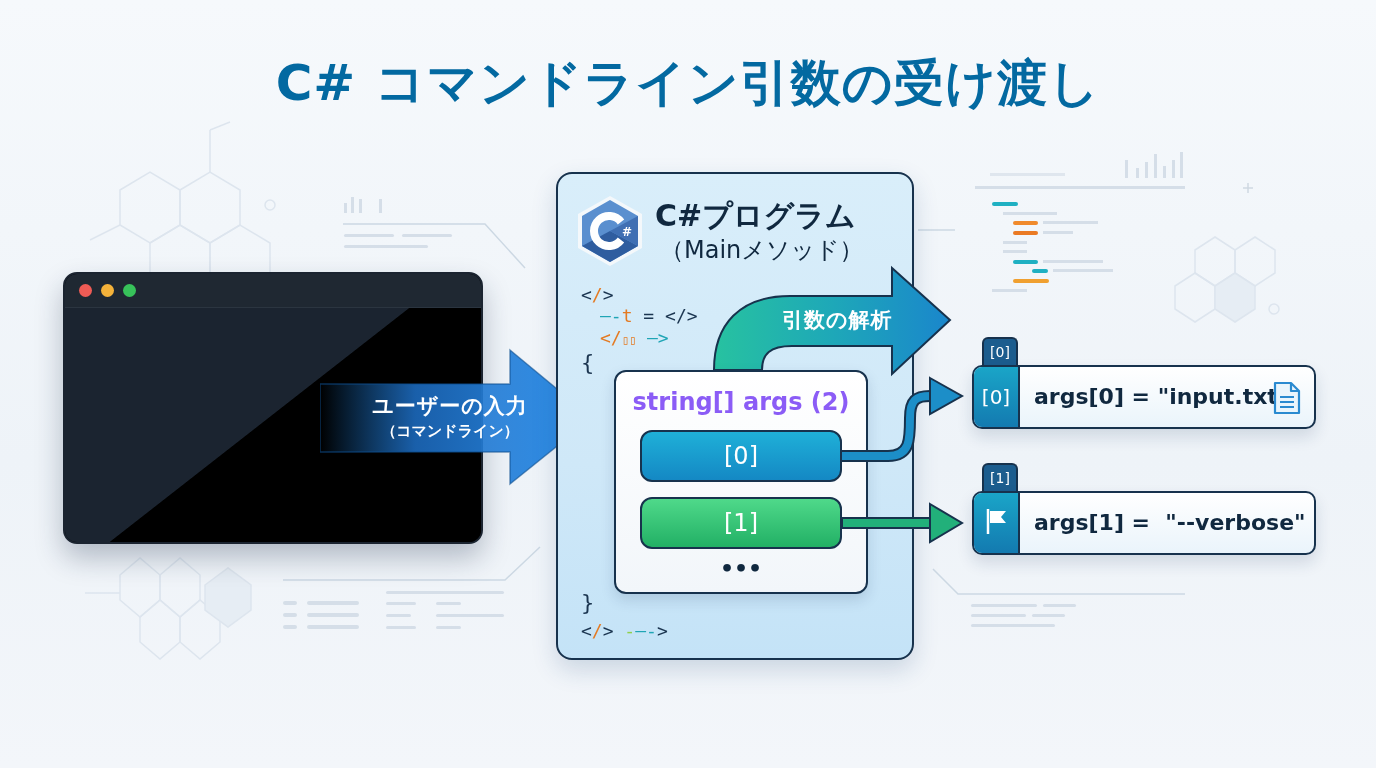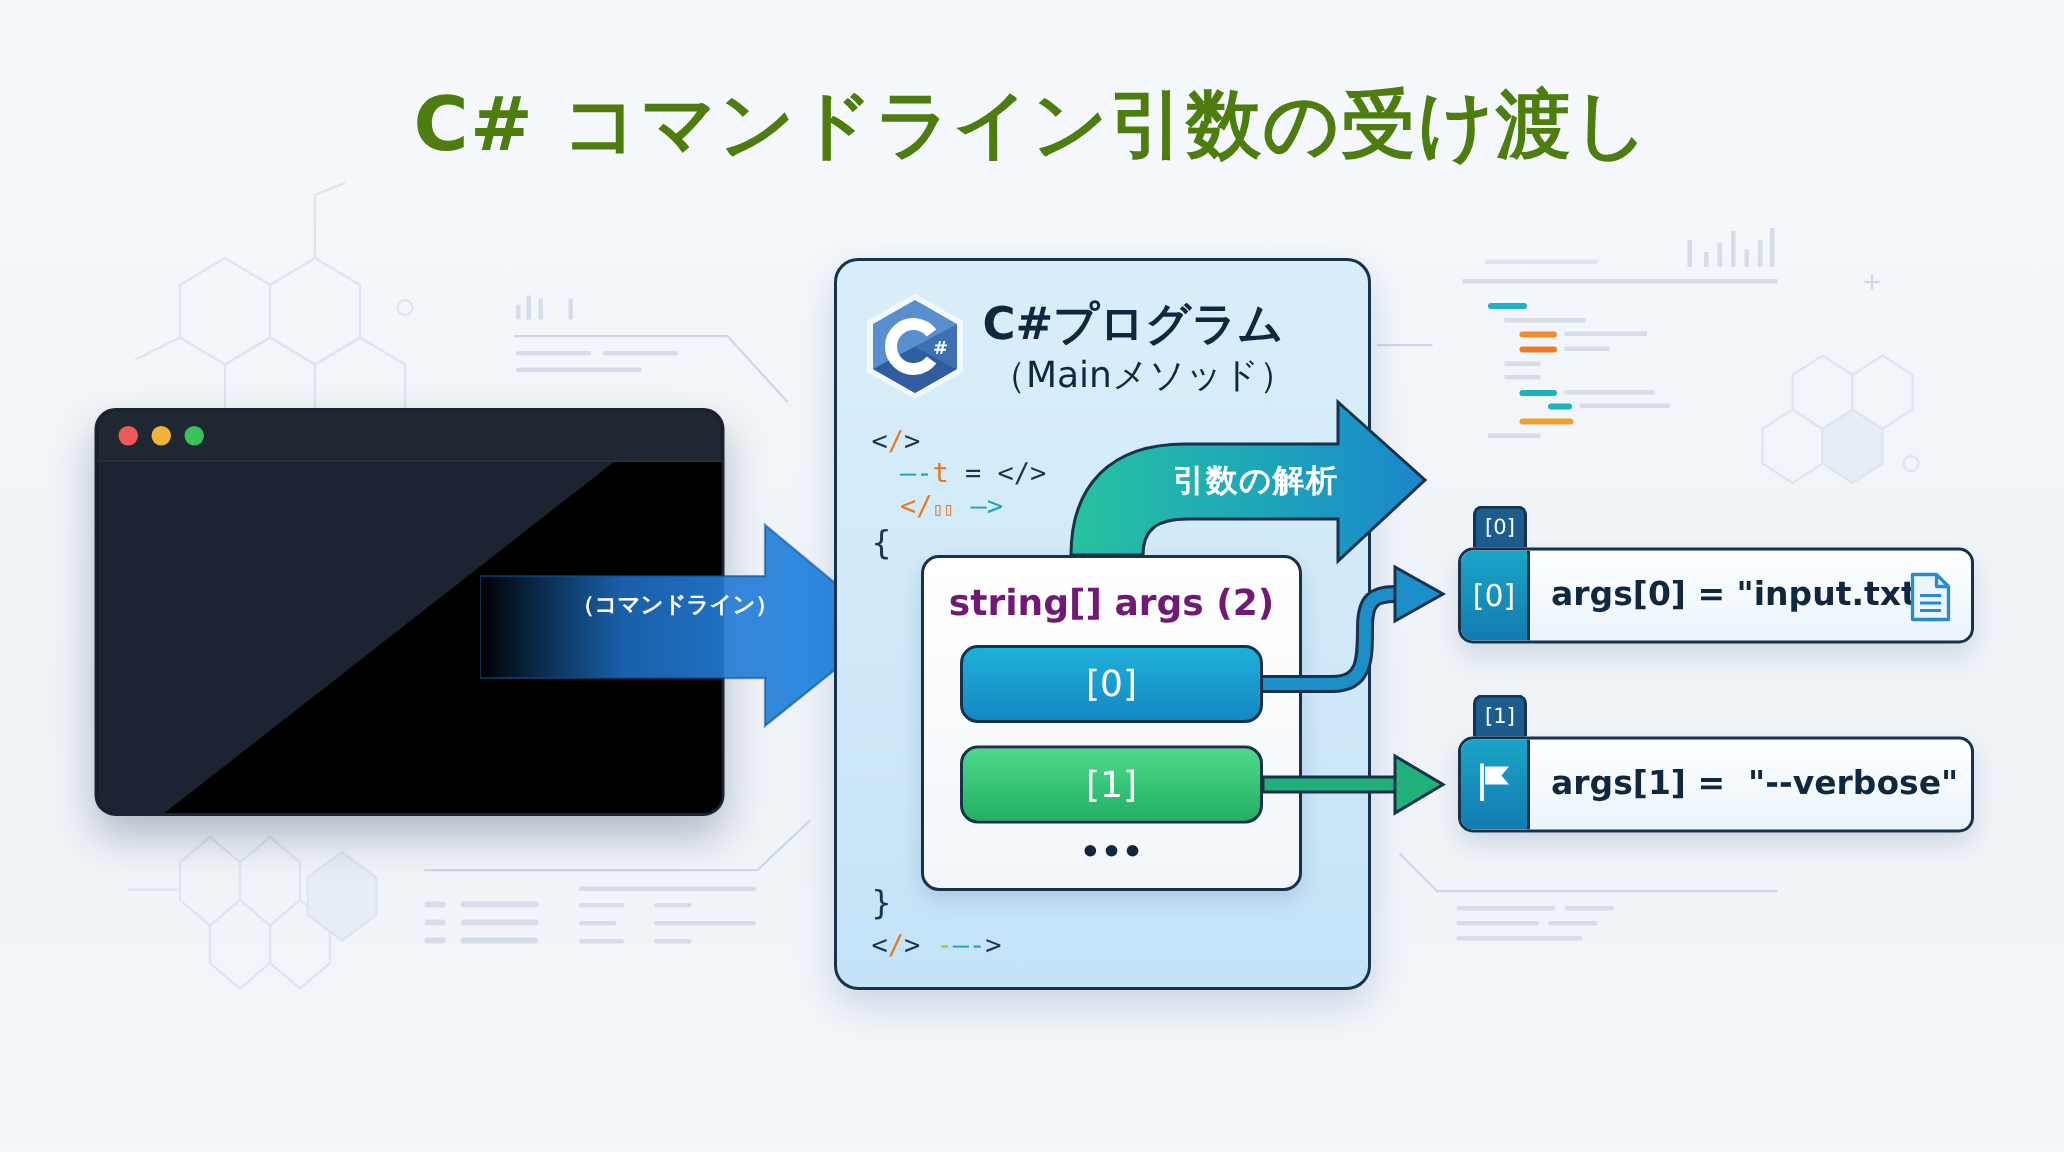--- a/index.html
+++ b/index.html
@@ -7,21 +7,21 @@
     body {
       font-family: "DejaVu Sans", "Liberation Sans", sans-serif;
       background: linear-gradient(180deg, #f6f9fc 0%, #eef3f8 60%, #f3f6fa 100%);
       position: relative;
       color: #0f2740;
     }
 
     
     .title {
       position: absolute; left: 0; top: 50px; width: 1376px; text-align: center;
-      font-size: 50px; font-weight: bold; color: #4d7c0f; letter-spacing: 1px;
+      font-size: 50px; font-weight: bold; color: #0369a1; letter-spacing: 1px;
     }
 
     
     #bg-deco { position: absolute; left: 0; top: 0; width: 1376px; height: 768px; }
 
     
     .terminal {
       position: absolute; left: 63px; top: 272px; width: 420px; height: 272px;
       border-radius: 14px; background: #000; border: 2px solid #1b2430;
       box-shadow: 0 14px 28px rgba(20,40,70,0.28);
@@ -84,21 +84,21 @@
     }
 
     
     .args-box {
       position: absolute; left: 614px; top: 370px; width: 254px; height: 224px;
       background: linear-gradient(180deg, #ffffff 0%, #f2f6fa 100%);
       border: 2px solid #17324d; border-radius: 12px;
       box-shadow: 0 6px 14px rgba(20,50,90,0.15);
     }
     .args-title {
-      position: absolute; left: 614px; top: 388px; width: 254px; text-align: center; font-size: 24px; font-weight: bold; color: #701a75;
+      position: absolute; left: 614px; top: 388px; width: 254px; text-align: center; font-size: 24px; font-weight: bold; color: #8b5cf6;
     }
     .slot {
       position: absolute; left: 640px; width: 202px; height: 52px; border-radius: 12px; border: 2px solid #17324d;
       color: #fff; font-size: 24px; text-align: center; line-height: 48px;
     }
     .slot0 { top: 430px; background: linear-gradient(180deg, #1fb0d8 0%, #1488c4 100%); }
     .slot1 { top: 497px; background: linear-gradient(180deg, #4fd98a 0%, #22b065 100%); }
     .ellipsis {
       position: absolute; left: 614px; top: 556px; width: 254px; text-align: center; font-size: 22px; font-weight: bold; color: #10283f;
     }
@@ -243,20 +243,21 @@
   <defs>
     <linearGradient id="ia" x1="0" y1="0" x2="1" y2="0">
       <stop offset="0" stop-color="#1e7fd8" stop-opacity="0"></stop>
       <stop offset="0.35" stop-color="#1e70c8" stop-opacity="0.85"></stop>
       <stop offset="1" stop-color="#2a8de8"></stop>
     </linearGradient>
   </defs>
   <path d="M0,36 L190,36 L190,2 L272,70 L190,136 L190,104 L0,104 Z" fill="url(#ia)" stroke="#0f4f8e" stroke-width="1.5" stroke-opacity="0.6"></path>
 </svg>
 <div class="input-arrow-text">
+  <div class="l1">ユーザーの入力</div>
   <div class="l2">（コマンドライン）</div>
 </div>
 
 <div class="program"></div>
 
 <svg id="cs-logo" viewBox="0 0 70 74">
   <polygon points="35,2 67,20 67,54 35,72 3,54 3,20" fill="#f4f8fb"></polygon>
   <polygon points="35,6 63,22 63,52 35,68 7,52 7,22" fill="#5a8fcf"></polygon>
   <polygon points="35,37 63,52 35,68 7,52" fill="#2f5d9f"></polygon>
   <polygon points="35,37 63,22 63,52" fill="#3f6fb3"></polygon>

